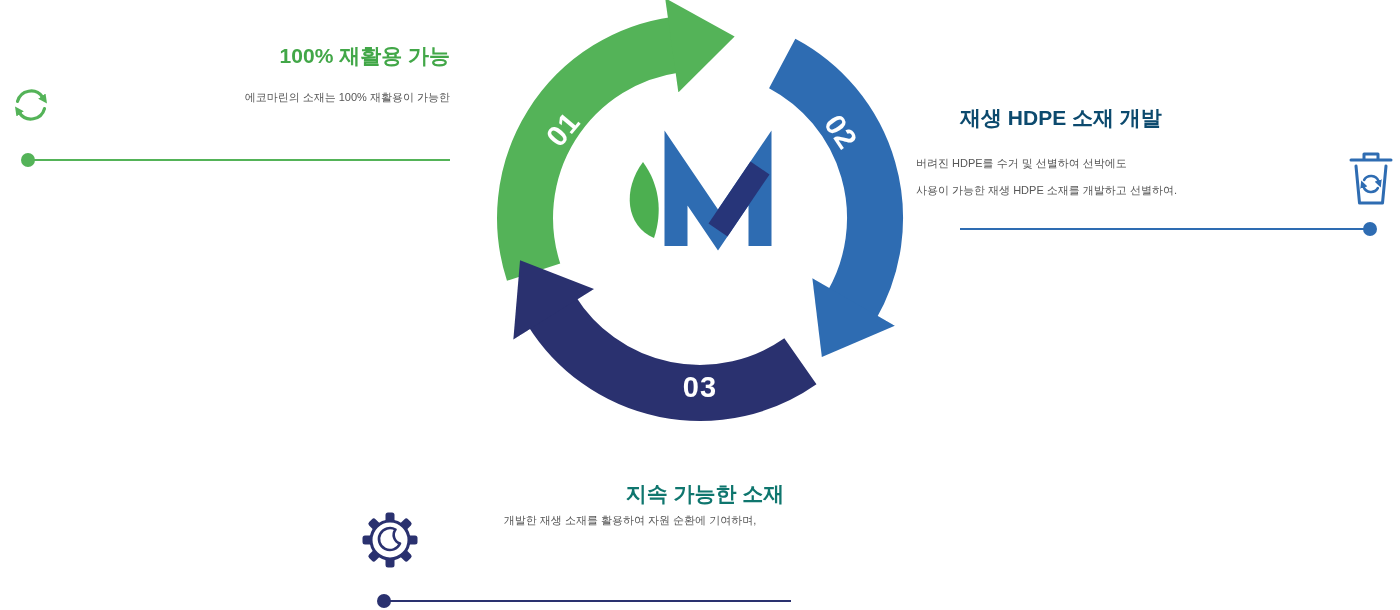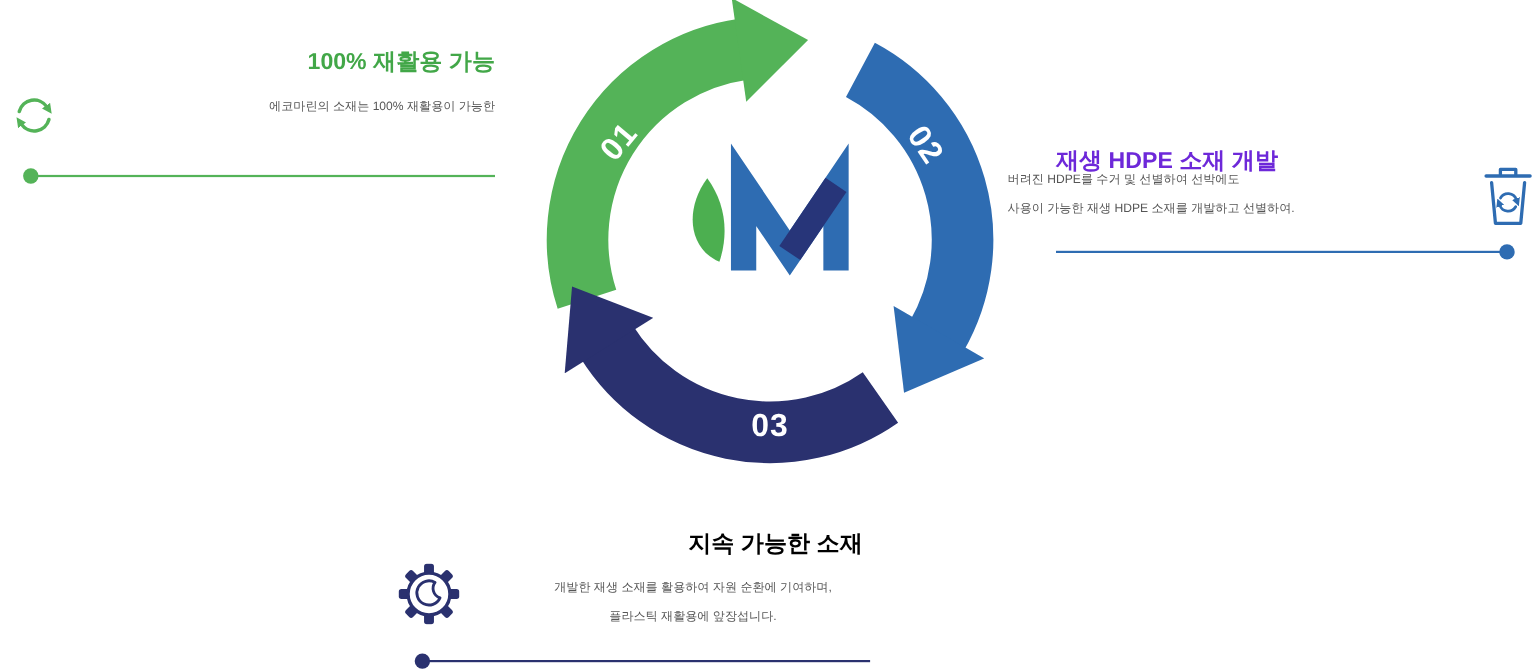--- a/index.html
+++ b/index.html
@@ -2,22 +2,22 @@
 <html><head>
 <meta charset="utf-8">
 <style>
   html,body{margin:0;padding:0;background:#ffffff;}
   .stage{
     position:relative;width:1400px;height:610px;background:#ffffff;
     font-family:"Liberation Sans","DejaVu Sans",sans-serif;overflow:hidden;
   }
   .title{position:absolute;font-size:21px;font-weight:bold;white-space:nowrap;}
   .t-green{color:#42A748;}
-  .t-blue{color:#6d28d9;margin-top:28px;}
-  .t-navy{color:#000000;}
+  .t-blue{color:#0c4a6e;}
+  .t-navy{color:#0f766e;}
   .desc{position:absolute;font-size:11px;line-height:27px;color:#565656;white-space:nowrap;}
   .right-align{text-align:right;}
   .center-align{text-align:center;}
   .line{position:absolute;height:2px;}
   .l-green{background:#54B358;}
   .l-blue{background:#2E6CB2;}
   .l-navy{background:#2A316F;}
   .dot{position:absolute;width:14px;height:14px;border-radius:50%;}
   .icon{position:absolute;}
   .cycle{position:absolute;left:480px;top:-2px;}
@@ -68,23 +68,22 @@
     <path d="M 12 20 L 15.5 57 L 38.5 57 L 42 20" fill="none" stroke="#2E6CB2" stroke-width="3" stroke-linejoin="round" stroke-linecap="round"></path>
     <path d="M 20.1 34 A 8 8 0 0 1 34.5 35.3" fill="none" stroke="#2E6CB2" stroke-width="2.5" stroke-linecap="round" marker-end="url(#ah-b-sm)"></path>
     <path d="M 33.9 42 A 8 8 0 0 1 19.5 40.7" fill="none" stroke="#2E6CB2" stroke-width="2.5" stroke-linecap="round" marker-end="url(#ah-b-sm)"></path>
   </svg>
 
   <div class="line l-blue" style="left:960px;top:228px;width:412px"></div>
   <div class="dot l-blue" style="left:1363px;top:222px"></div>
 
   <div class="title t-navy center-align" style="left:555px;top:480px;width:300px">지속 가능한 소재</div>
 
-  <div class="desc center-align" style="left:430px;top:521px;width:400px">
+  <div class="desc center-align" style="left:430px;top:507px;width:400px">
     <div>개발한 재생 소재를 활용하여 자원 순환에 기여하며,</div>
-    <div>플라스틱 재활용에 앞장섭니다.</div>
   </div>
 
   <svg class="icon" style="left:362px;top:512px" width="56" height="56" viewBox="0 0 56 56">
     <g fill="#2A316F">
       <rect x="23.5" y="0.5" width="9" height="12" rx="2.5"></rect>
       <rect x="23.5" y="0.5" width="9" height="12" rx="2.5" transform="rotate(45 28 28)"></rect>
       <rect x="23.5" y="0.5" width="9" height="12" rx="2.5" transform="rotate(90 28 28)"></rect>
       <rect x="23.5" y="0.5" width="9" height="12" rx="2.5" transform="rotate(135 28 28)"></rect>
       <rect x="23.5" y="0.5" width="9" height="12" rx="2.5" transform="rotate(180 28 28)"></rect>
       <rect x="23.5" y="0.5" width="9" height="12" rx="2.5" transform="rotate(225 28 28)"></rect>

